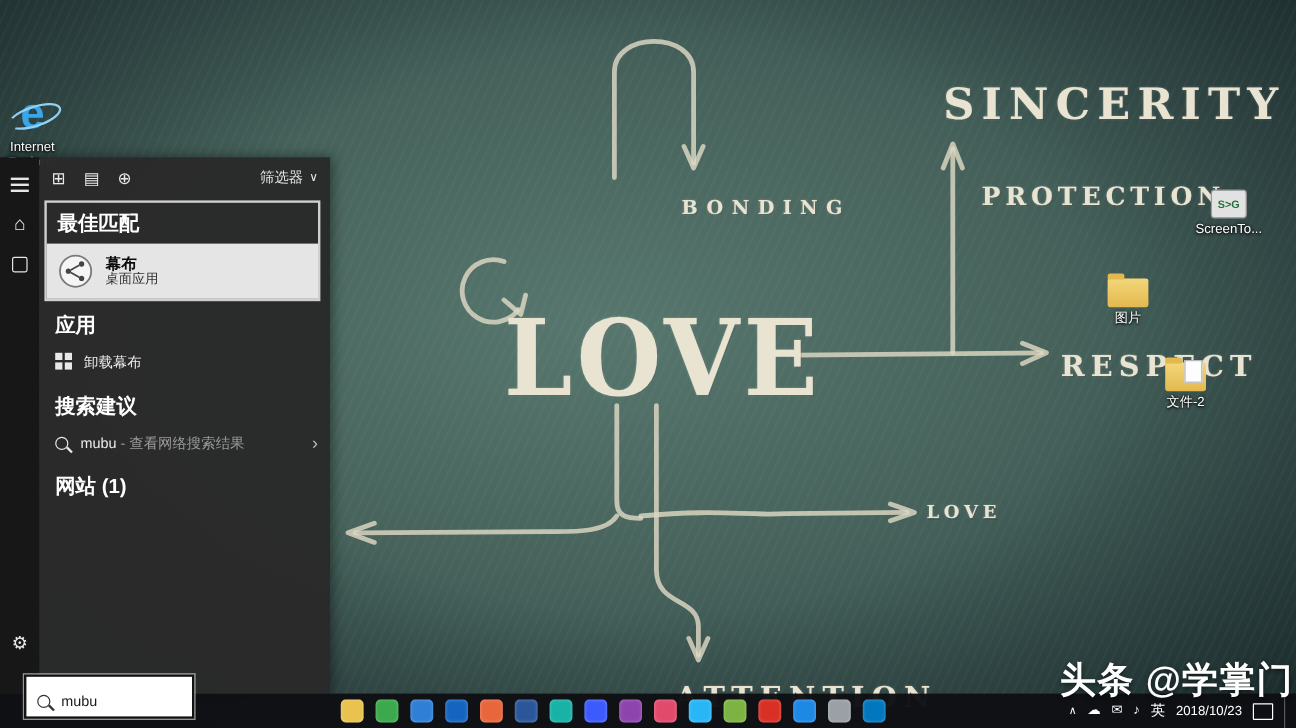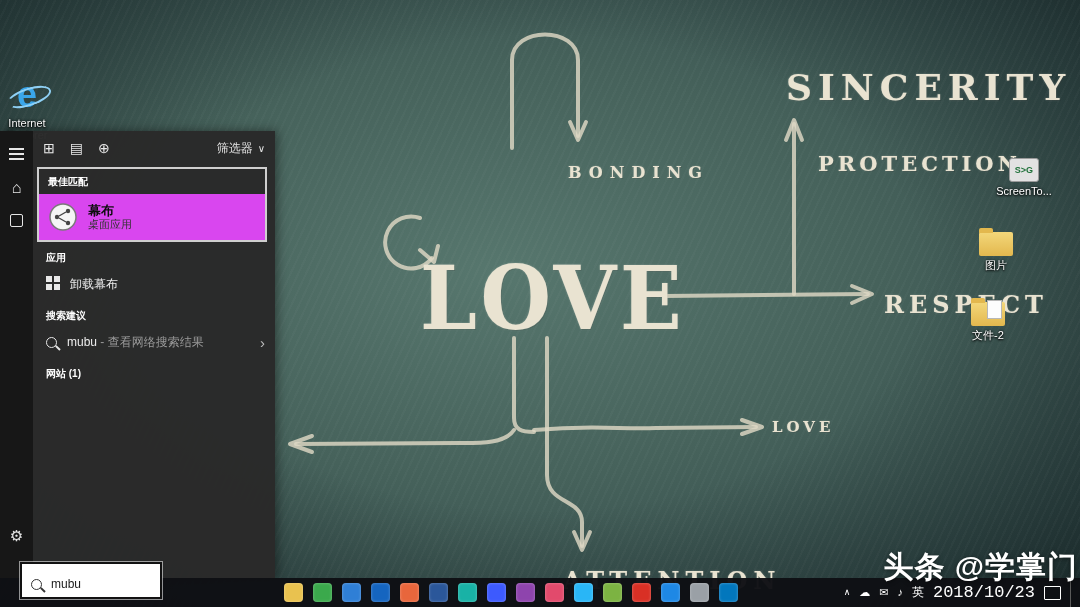--- a/index.html
+++ b/index.html
@@ -28,21 +28,21 @@
   
   .dsk-icon{position:absolute;width:64px;text-align:center;z-index:2;cursor:default;}
   .dsk-label{color:#fff;font-size:11px;margin-top:3px;text-shadow:0 1px 2px #000, 0 0 3px #000;line-height:12px;}
   .dsk-ie{left:0px;top:76px;width:54px;}
   .ie-glyph{width:38px;height:38px;margin:0 auto;position:relative;color:#3aa6ea;
     font-family:"Liberation Sans", sans-serif;font-size:36px;font-weight:bold;line-height:38px;}
   .ie-glyph::after{content:"";position:absolute;left:-2px;top:12px;width:42px;height:14px;border:2px solid #8fd0f5;
     border-left-color:transparent;border-radius:50%;transform:rotate(-18deg);}
   .r1{left:956px;top:84px;}
   .r2{left:992px;top:152px;}
-  .r3{left:964px;top:226px;}
+  .r3{left:908px;top:226px;}
   .r4{left:956px;top:296px;}
   .icon-folder{width:34px;height:24px;background:linear-gradient(#f3d77a,#e3b84e);border-radius:2px;margin:6px auto 0;position:relative;}
   .icon-folder::before{content:"";position:absolute;left:0;top:-4px;width:14px;height:5px;background:#e3b84e;border-radius:2px 2px 0 0;}
   .icon-folder .page{position:absolute;right:3px;top:-2px;width:13px;height:17px;background:#fdfdfd;border:1px solid #b7b7b7;}
   .icon-chip{width:28px;height:22px;background:#e2e2e2;border:1px solid #9a9a9a;border-radius:3px;margin:6px auto 0;
     font-size:9px;font-weight:bold;color:#20713a;line-height:22px;text-align:center;}
 
   
   .flyout{position:absolute;left:0;top:131px;width:275px;height:447px;z-index:5;display:flex;
     box-shadow:2px 0 10px rgba(0,0,0,.45);}
@@ -53,23 +53,23 @@
   .rail-home{top:42px;font-size:16px;}
   .rail-collection{top:74px;}
   .rail-collection i{display:block;width:11px;height:11px;border:1.5px solid #e6e6e6;border-radius:2px;}
   .rail-gear{top:390px;font-size:15px;}
   .panel{flex:1;background:rgba(42,42,42,.98);color:#ececec;position:relative;}
   .topbar{height:34px;display:flex;align-items:center;padding:0 10px;gap:15px;}
   .topbar .tb-ic{font-size:14px;color:#e8e8e8;line-height:1;}
   .filter{margin-left:auto;display:flex;align-items:center;gap:5px;font-size:12px;color:#e4e4e4;}
   .filter .chev{font-size:10px;}
   .bm-box{margin:2px 8px 0 4px;border:2px solid #cfcfcf;}
-  .sec-header{font-size:10px;font-weight:bold;color:#fff;padding:6px 9px 5px;}
+  .sec-header{font-size:17px;font-weight:bold;color:#fff;padding:6px 9px 5px;}
   .sec-header.plain{padding:9px 13px 4px;}
-  .bm-item{height:46px;background:#d946ef;display:flex;align-items:center;gap:10px;padding:0 9px;}
+  .bm-item{height:46px;background:#e5e5e5;display:flex;align-items:center;gap:10px;padding:0 9px;}
   .bm-title{font-size:13px;font-weight:bold;color:#0d0d0d;line-height:15px;}
   .bm-sub{font-size:11px;color:#333;line-height:13px;}
   .row{display:flex;align-items:center;gap:10px;padding:7px 13px;font-size:12px;color:#ececec;position:relative;}
   .grid-ic{width:6px;height:6px;background:#e8e8e8;box-shadow:8px 0 0 #e8e8e8, 0 8px 0 #e8e8e8, 8px 8px 0 #e8e8e8;
     margin:-4px 8px 8px 0;}
   .mag{width:9px;height:9px;border:1.7px solid #e8e8e8;border-radius:50%;position:relative;flex:none;}
   .mag::after{content:"";position:absolute;width:6px;height:1.7px;background:#e8e8e8;left:8px;top:9px;transform:rotate(45deg);}
   .mag.dark{border-color:#333;}
   .mag.dark::after{background:#333;}
   .sug-suffix{color:#9a9a9a;}
@@ -82,21 +82,21 @@
 
   
   .taskbar{position:absolute;left:0;bottom:0;width:1080px;height:29px;background:rgba(14,16,20,.97);z-index:6;
     display:flex;align-items:center;}
   .tb-apps{display:flex;align-items:center;gap:10px;margin-left:284px;}
   .tb-app{width:19px;height:19px;border-radius:4px;box-shadow:inset 0 0 3px rgba(255,255,255,.35);}
   .tray{margin-left:auto;display:flex;align-items:center;gap:9px;padding-right:5px;color:#fff;}
   .tray .sm{font-size:11px;line-height:1;}
   .tray .chevup{font-size:9px;}
   .tray .ime{font-size:12px;}
-  .tray .clock{font-size:17px;text-align:left;line-height:12px;font-family:Liberation Mono, monospace;}
+  .tray .clock{font-size:11px;text-align:left;line-height:12px;}
   .action-center{width:15px;height:12px;border:1.5px solid #fff;border-radius:1px;}
   .show-desktop{width:4px;height:29px;border-left:1px solid #5a5a5a;}
 
   
   .watermark{position:absolute;right:2px;top:547px;z-index:8;color:#fff;font-weight:bold;font-size:30px;
     letter-spacing:1px;text-shadow:0 1px 4px rgba(0,0,0,.55);white-space:nowrap;}
 </style>
 </head>
 <body>
 

